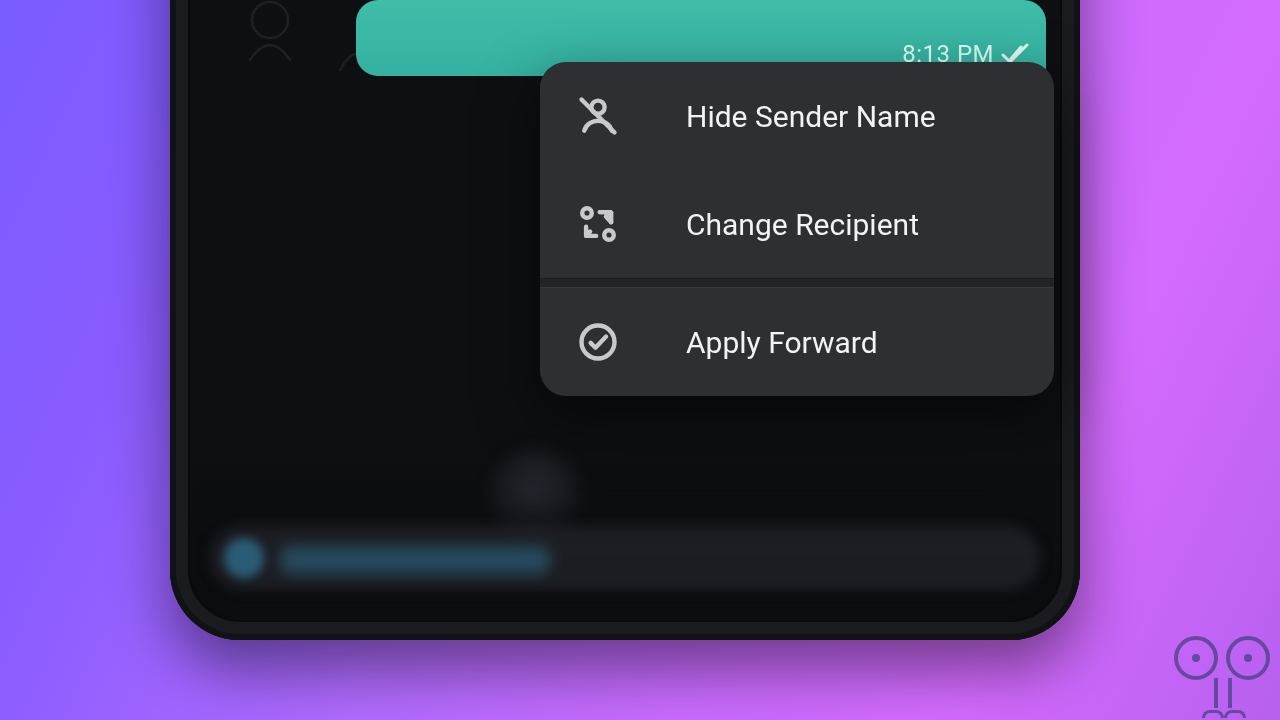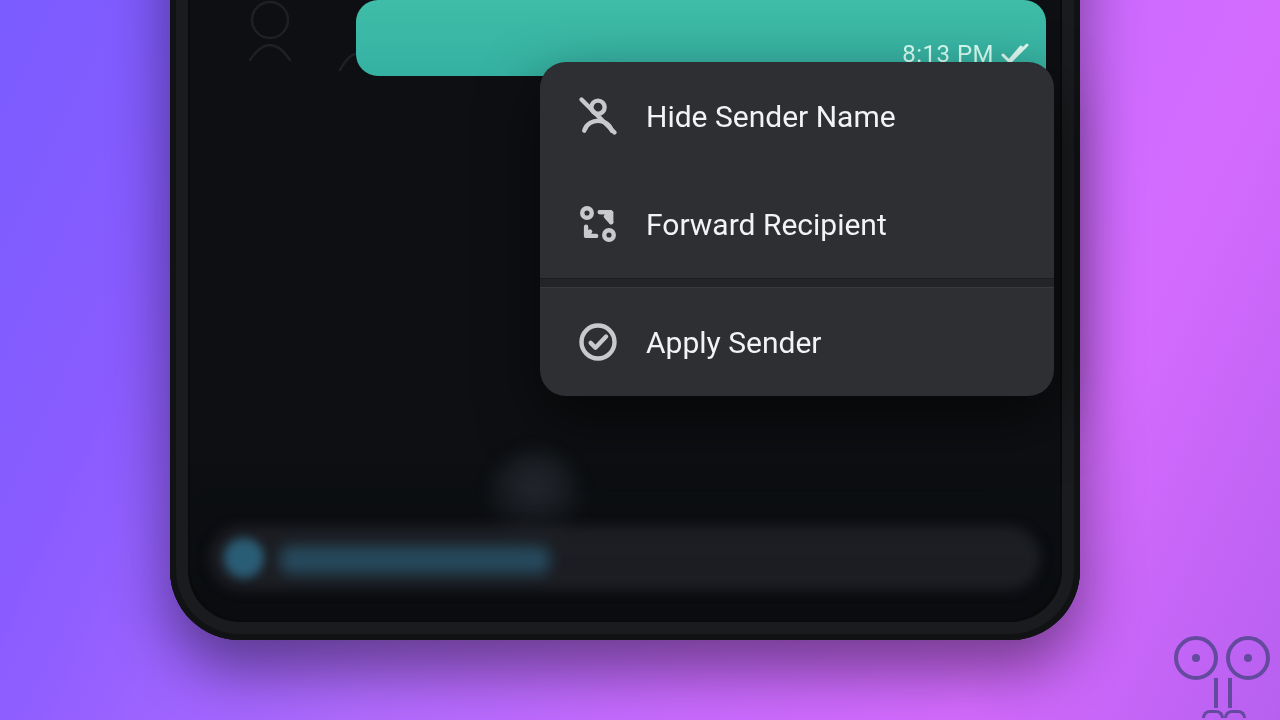--- a/index.html
+++ b/index.html
@@ -81,21 +81,21 @@
     width: 514px;
     background: #2d2f33;
     border-radius: 26px;
     box-shadow: 0 24px 60px rgba(0,0,0,0.55);
     overflow: hidden;
   }
   .menu-item {
     display: flex; align-items: center;
     height: 108px;
     padding: 0 34px;
-    gap: 24px;
+    gap: 64px;
     cursor: pointer;
   }
   .menu-item .ico { width: 48px; height: 48px; flex: none; display:flex; align-items:center; justify-content:center; }
   .menu-item .ico svg { width: 44px; height: 44px; stroke: #c8c9cd; fill:none; stroke-width:2.4; stroke-linecap:round; stroke-linejoin:round; }
   .menu-item.danger .ico svg { stroke: #ef6a5f; }
   .menu-item .label { font-size: 30px; color: #f2f3f5; font-weight: 450; }
   .menu-item.danger .label { color: #ef6a5f; }
   .menu-divider { height: 10px; background:#222428; border-top:1px solid #1b1d21; border-bottom:1px solid #383a3f; }
 
   
@@ -177,33 +177,33 @@
         <circle cx="6" cy="6" r="2.6"></circle>
         <circle cx="18" cy="18" r="2.6"></circle>
         <path d="M13 5.5h5.2a1 1 0 0 1 1 1V11"></path>
           <path d="M19.2 11l-2.4-2.6 2.4-2.6" transform="translate(0 0)"></path>
         <path d="M16.8 8.4l2.4 2.6" opacity="0"></path>
         <path d="M14 5.5h4.5v5" stroke-opacity="0"></path>
         <path d="M13 5.5h5.5l-2.2 2.4m2.2-2.4v0"></path>
         <path d="M11 18.5H5.5l2.2-2.4M5.5 18.5v-5"></path>
       </svg>
     </span>
-    <span class="label">Forward Recipient</span>
+    <span class="label">Change Recipient</span>
   </div>
 
   <div class="menu-divider"></div>
 
   <div class="menu-item">
     <span class="ico">
       <svg viewBox="0 0 24 24">
         <circle cx="12" cy="12" r="9"></circle>
         <path d="M8 12.5l2.6 2.6L16.4 9"></path>
       </svg>
     </span>
-    <span class="label">Apply Sender</span>
+    <span class="label">Apply Forward</span>
   </div>
 
 </div>
 
 <div class="watermark">
   <div class="eyes">
       <div class="eye"></div>
       <div class="eye"></div>
     </div>
   <div class="legs">

